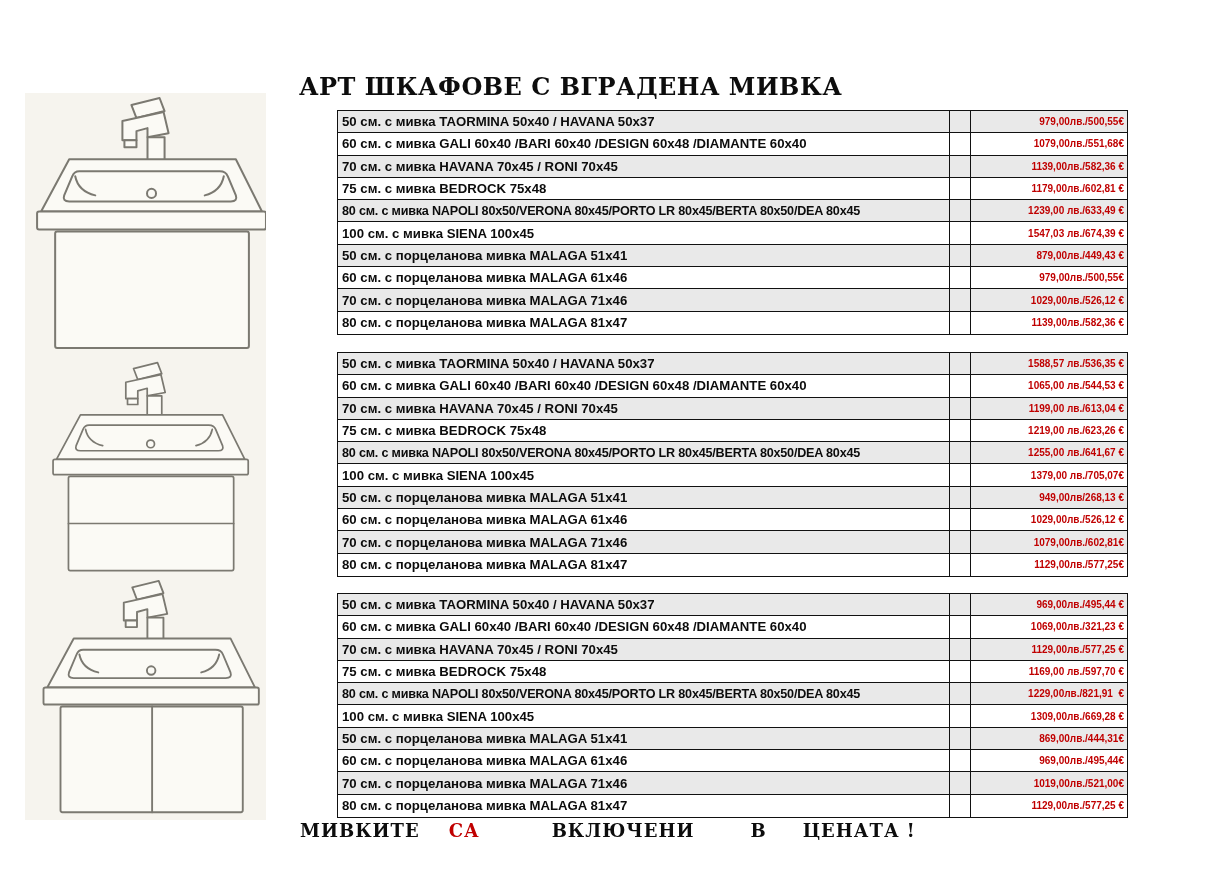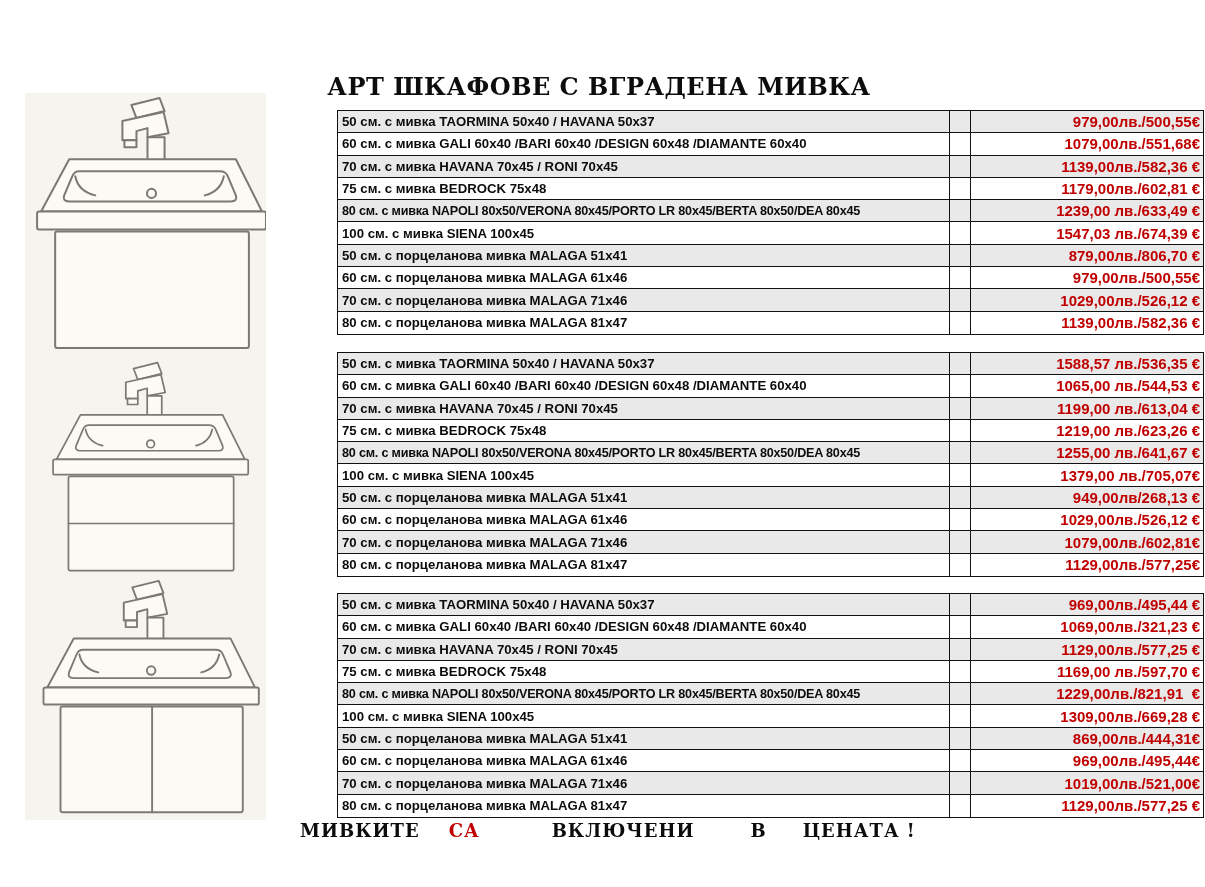--- a/index.html
+++ b/index.html
@@ -1,48 +1,48 @@
 <!DOCTYPE html>
 <html style="--red: #c00000; --shade: #e9e9e9; --cream: #f6f4ee;"><head>
 <meta charset="utf-8">
 <style>
   html,body{margin:0;padding:0;background:#ffffff;}
   .canvas{
     position:relative; width:1205px; height:887px; background:#fff;
-    font-family:"Liberation Sans", sans-serif; overflow:hidden;text-align:center;
+    font-family:"Liberation Sans", sans-serif; overflow:hidden;
   }
   
   .left-panel{
     position:absolute; left:25px; top:93px; width:241px; height:727px;
     background:var(--cream,#f6f4ee);
   }
   .figure{ width:241px; display:flex; justify-content:center; }
   .figure svg{ display:block; }
   
   .page-title{
     position:absolute; left:299px; top:72px; width:600px;
     font-family:"DejaVu Serif", serif; font-weight:bold; font-size:24px;
     letter-spacing:.5px; color:#0d0d0d; white-space:nowrap;
   }
   
   .price-table{
-    position:absolute; left:337px; width:867px;
+    position:absolute; left:337px; width:791px;
     display:grid; grid-template-columns:612px 21px auto;
     grid-auto-rows:22.3px;
     border:1.4px solid #111; background:#fff; box-sizing:border-box;
   }
   .cell{
     box-sizing:border-box; border-bottom:1.2px solid #111;
     display:flex; align-items:center; overflow:hidden; white-space:pre;
     font-weight:bold; font-size:13.2px; color:#0c0c0c;
   }
   .cell.shade{ background:var(--shade,#e9e9e9); }
   .cell.desc{ border-right:1.2px solid #111; padding-left:4px; }
   .cell.spacer{ border-right:1.2px solid #111; }
-  .cell.price{ justify-content:flex-end; padding-right:3px; color:var(--red,#c00000); font-size:15px; }
+  .cell.price{ justify-content:flex-end; padding-right:3px; color:var(--red,#c00000); font-size:10px; }
   .price-table > .cell:nth-last-child(-n+3){ border-bottom:none; }
   .t1{ top:110px; } .t2{ top:352px; } .t3{ top:593px; }
   
   .footer-note{
     position:absolute; left:300px; top:820px; white-space:nowrap;
     font-family:"DejaVu Serif", serif; font-weight:bold; font-size:18px;
     color:#0d0d0d; letter-spacing:1px;
   }
   .footer-note span{ display:inline-block; }
   .footer-note span:nth-child(2){ margin-left:29px; color:var(--red,#c00000); }
@@ -127,21 +127,21 @@
       <div class="cell spacer"></div>
       <div class="cell price">1179,00лв./602,81 €</div>
       <div class="cell desc shade" style="font-size: 12.6px; letter-spacing: -0.2px;">80 см. с мивка NAPOLI 80x50/VERONA 80x45/PORTO LR 80x45/BERTA 80x50/DEA 80x45</div>
       <div class="cell spacer shade"></div>
       <div class="cell price shade">1239,00 лв./633,49 €</div>
       <div class="cell desc">100 см. с мивка SIENA 100x45</div>
       <div class="cell spacer"></div>
       <div class="cell price">1547,03 лв./674,39 €</div>
       <div class="cell desc shade">50 см. с порцеланова мивка MALAGA 51x41</div>
       <div class="cell spacer shade"></div>
-      <div class="cell price shade">879,00лв./806,70 €</div>
+      <div class="cell price shade">879,00лв./449,43 €</div>
       <div class="cell desc">60 см. с порцеланова мивка MALAGA 61x46</div>
       <div class="cell spacer"></div>
       <div class="cell price">979,00лв./500,55€</div>
       <div class="cell desc shade">70 см. с порцеланова мивка MALAGA 71x46</div>
       <div class="cell spacer shade"></div>
       <div class="cell price shade">1029,00лв./526,12 €</div>
       <div class="cell desc">80 см. с порцеланова мивка MALAGA 81x47</div>
       <div class="cell spacer"></div>
       <div class="cell price">1139,00лв./582,36 €</div>
     </div>

